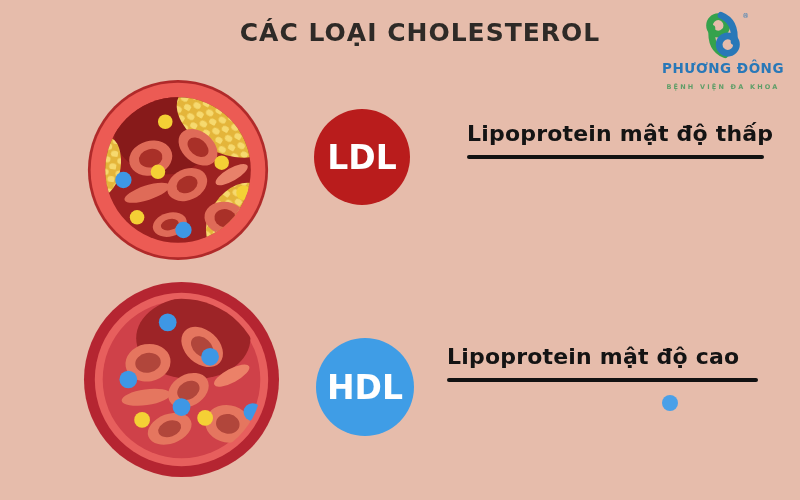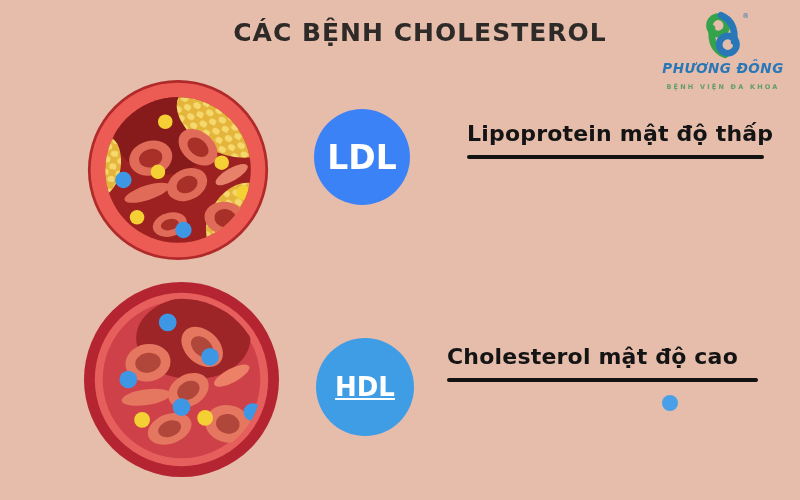--- a/index.html
+++ b/index.html
@@ -5,53 +5,53 @@
   html,body{margin:0;padding:0;}
   body{font-family:"DejaVu Sans", sans-serif;}
   .canvas{position:relative;width:800px;height:500px;background:#e6bcab;overflow:hidden;}
 
   .page-title{position:absolute;top:18px;left:0;width:800px;padding-left:40px;box-sizing:border-box;
     text-align:center;font-size:25px;font-weight:bold;color:#2e2a27;letter-spacing:1px;}
 
   
   .logo{position:absolute;top:10px;right:2px;width:150px;text-align:center;line-height:1;}
   .logo .mark{display:block;margin:0 auto;}
-  .logo-name{font-size:13.5px;font-weight:bold;color:#2878b8;letter-spacing:.5px;margin-top:2px;font-style:italic;}
+  .logo-name{font-size:13.5px;font-weight:bold;color:#2878b8;letter-spacing:.5px;margin-top:2px;}
   .logo-tag{font-size:6.5px;font-weight:bold;color:#5f9e68;letter-spacing:2.2px;margin-top:8px;}
 
   
   .vessel{position:absolute;}
   .vessel-ldl{left:87px;top:79px;width:182px;height:182px;}
   .vessel-hdl{left:83px;top:281px;width:197px;height:197px;}
 
   
   .badge{position:absolute;border-radius:50%;display:flex;align-items:center;justify-content:center;
     color:#ffffff;font-weight:bold;}
   .badge-ldl{left:314px;top:109px;width:96px;height:96px;font-size:33px;}
-  .badge-hdl{left:316px;top:338px;width:98px;height:98px;font-size:26px;text-decoration:underline;}
+  .badge-hdl{left:316px;top:338px;width:98px;height:98px;font-size:33px;}
 
   
   .info{position:absolute;}
   .info-ldl{left:443px;top:121px;margin-left:24px;}
   .info-hdl{left:447px;top:344px;}
   .info-title{font-size:22px;font-weight:bold;color:#141414;white-space:nowrap;letter-spacing:.2px;}
   .rule{height:4px;background:#121212;border-radius:2px;margin-top:9px;}
   .rule-ldl{width:297px;}
   .rule-hdl{width:311px;}
   .sub-row{position:relative;margin-top:11px;font-size:19px;color:#1b1b1b;white-space:nowrap;}
   .dot{position:absolute;top:2px;width:16px;height:16px;border-radius:50%;}
   .dot-ldl{left:197px;}
   .dot-hdl{left:215px;}
 </style>
 </head>
 <body>
 
 <div class="canvas" style="background-color: rgb(230, 188, 171);">
 
-  <div class="page-title">CÁC BỆNH CHOLESTEROL</div>
+  <div class="page-title">CÁC LOẠI CHOLESTEROL</div>
 
   <div class="logo">
     <svg class="mark" width="50" height="50" viewBox="0 0 52 52">
 
       <circle cx="21" cy="16" r="9" fill="none" stroke="#35a24c" stroke-width="7"></circle>
       <path d="M 14.5 19 C 13 33 17 42 28 46.5" fill="none" stroke="#35a24c" stroke-width="7" stroke-linecap="round"></path>
       <circle cx="31" cy="36" r="9" fill="none" stroke="#2878b8" stroke-width="7"></circle>
       <path d="M 37.5 33 C 39 19 35 10 24 5.5" fill="none" stroke="#2878b8" stroke-width="7" stroke-linecap="round"></path>
       <text x="46" y="8" font-size="7" fill="#2878b8">®</text>
     </svg>
@@ -106,21 +106,21 @@
       <circle cx="86" cy="47" r="8" fill="#f4d035"></circle>
       <circle cx="78" cy="102" r="8" fill="#f4d035"></circle>
       <circle cx="148" cy="92" r="8" fill="#f4d035"></circle>
       <circle cx="55" cy="152" r="8" fill="#f4d035"></circle>
       <circle cx="172" cy="125" r="8" fill="#f4d035"></circle>
       <circle cx="40" cy="111" r="9" fill="#3e97e5"></circle>
       <circle cx="106" cy="166" r="9" fill="#3e97e5"></circle>
     </g>
   </svg>
 
-  <div class="badge badge-ldl" style="background-color: #3b82f6;">LDL</div>
+  <div class="badge badge-ldl" style="background-color: #b91c1c;">LDL</div>
 
   <div class="info info-ldl">
     <div class="info-title">Lipoprotein mật độ thấp</div>
     <div class="rule rule-ldl"></div>
   </div>
 
   <svg class="vessel vessel-hdl" viewBox="0 0 200 200">
     <defs>
       <clipPath id="clipH">
           <circle cx="100" cy="100" r="82"></circle>
@@ -161,20 +161,20 @@
       <circle cx="100" cy="128" r="9" fill="#3e97e5"></circle>
       <circle cx="172" cy="133" r="9" fill="#3e97e5"></circle>
       <circle cx="60" cy="141" r="8" fill="#f4d035"></circle>
       <circle cx="124" cy="139" r="8" fill="#f4d035"></circle>
     </g>
   </svg>
 
   <div class="badge badge-hdl" style="background-color: rgb(63, 157, 230);">HDL</div>
 
   <div class="info info-hdl">
-    <div class="info-title">Cholesterol mật độ cao</div>
+    <div class="info-title">Lipoprotein mật độ cao</div>
     <div class="rule rule-hdl"></div>
     <div class="sub-row">
       <span class="dot dot-hdl" style="background-color: rgb(74, 160, 232);"></span>
     </div>
   </div>
 
 </div>
 
 </body></html>

